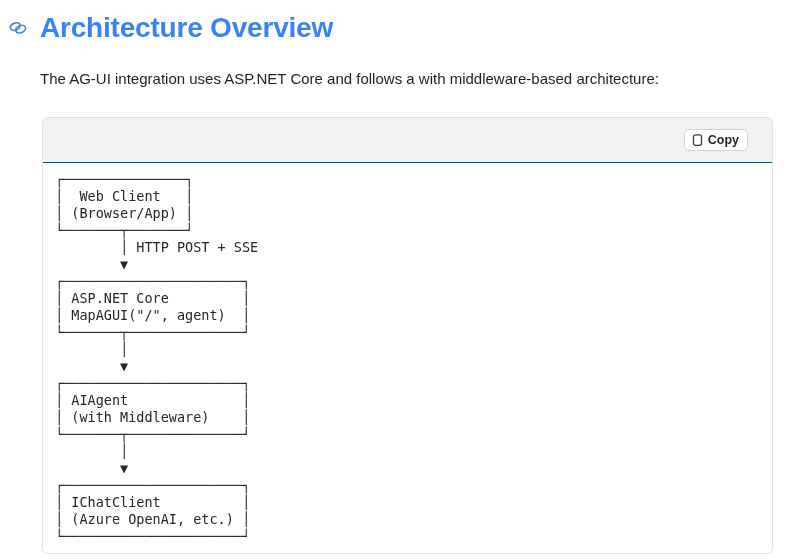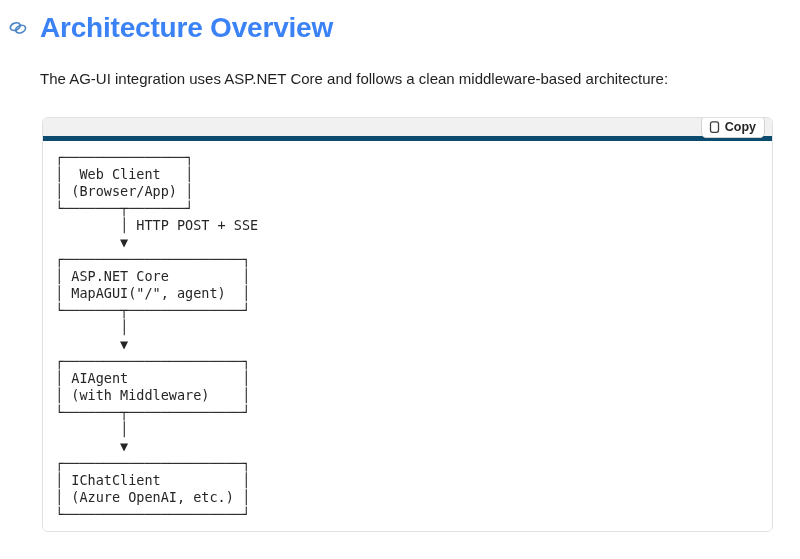--- a/index.html
+++ b/index.html
@@ -48,27 +48,27 @@
   .code-block {
     margin-top: 27px;
     margin-left: 2px;
     width: 731px;
     border: 1px solid #e0e0e0;
     border-radius: 6px;
     background: #ffffff;
     overflow: hidden;
   }
   .code-header {
-    height: 23px;
+    height: 45px;
     background: #f1f1f1;
-    border-bottom: 5px solid #0c4a6e;
+    border-bottom: 1px solid #0c4a6e;
     display: flex;
     align-items: center;
     justify-content: flex-end;
-    padding-right: 7px;
+    padding-right: 24px;
   }
   .copy-button {
     display: inline-flex;
     align-items: center;
     gap: 4px;
     height: 22px;
     padding: 0 8px 0 6px;
     background: #ffffff;
     border: 1px solid #d2d2d2;
     border-radius: 5px;
@@ -103,21 +103,21 @@
       <svg class="icon-svg" width="20" height="18" viewBox="0 0 20 18" aria-hidden="true">
         <g fill="none" stroke="#4e86c6" stroke-width="1.7">
           <ellipse cx="7.2" cy="7.6" rx="5.1" ry="3.5" transform="rotate(-22 7.2 7.6)"></ellipse>
           <ellipse cx="12.6" cy="10.2" rx="5.1" ry="3.5" transform="rotate(-22 12.6 10.2)"></ellipse>
         </g>
       </svg>
     </a>
     <h2 class="page-title">Architecture Overview</h2>
   </div>
 
-  <p class="intro">The AG-UI integration uses ASP.NET Core and follows a clean middleware-based architecture:</p>
+  <p class="intro">The AG-UI integration uses ASP.NET Core and follows a with middleware-based architecture:</p>
 
   <div class="code-block">
     <div class="code-header">
       <button class="copy-button">
         <svg class="icon-svg" width="13" height="14" viewBox="0 0 13 14" aria-hidden="true">
           <rect x="2.5" y="1.8" width="8" height="10.5" rx="2" fill="none" stroke="#3c3c3c" stroke-width="1.3"></rect>
         </svg>
         <span>Copy</span>
       </button>
     </div>

